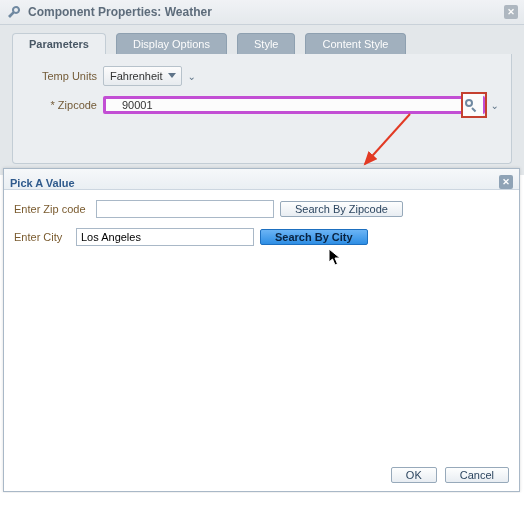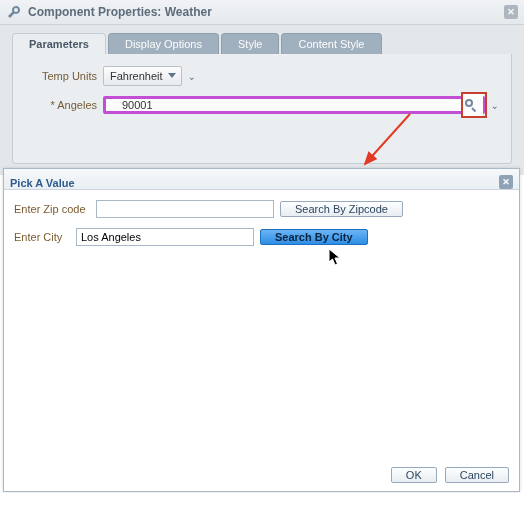--- a/index.html
+++ b/index.html
@@ -45,21 +45,21 @@
     width: 14px; height: 14px;
     background: #AEB9C4;
     border-radius: 2px;
     display: flex; align-items: center; justify-content: center;
     color: #fff;
     font-size: 9px;
     line-height: 1;
   }
   .tabs {
     display: flex;
-    gap: 2px;
+    gap: 10px;
     padding: 8px 12px 0 12px;
     align-items: flex-end;
   }
   .tab {
     padding: 4px 16px;
     border-radius: 4px 4px 0 0;
     font-size: 11px;
     color: #fff;
     background: #9FB2C4;
     border: 1px solid #8CA2B7;
@@ -314,21 +314,21 @@
   <div class="tabbody">
     <div class="field-row">
       <div class="field-label">Temp Units</div>
       <div class="select-fake">
         <span>Fahrenheit</span>
       </div>
       <span class="chev-down">⌄</span>
     </div>
 
     <div class="field-row">
-      <div class="field-label">* Angeles</div>
+      <div class="field-label">* Zipcode</div>
       <div class="zipcode-wrap">
         <input class="zipcode-input" type="text" value="90001" style="">
         <div class="search-icon-box">
           <span class="mag"></span>
         </div>
         <div class="search-icon-outline"></div>
       </div>
       <span class="chev-down">⌄</span>
     </div>
   </div>

